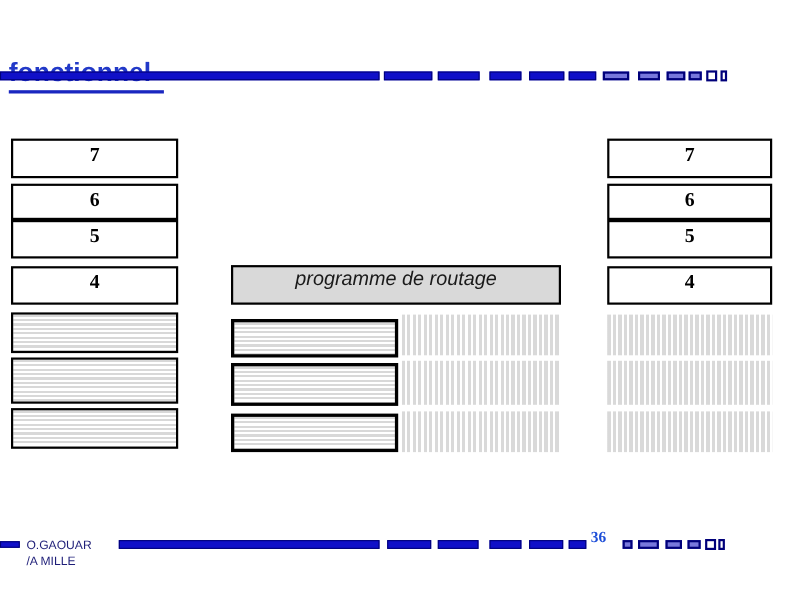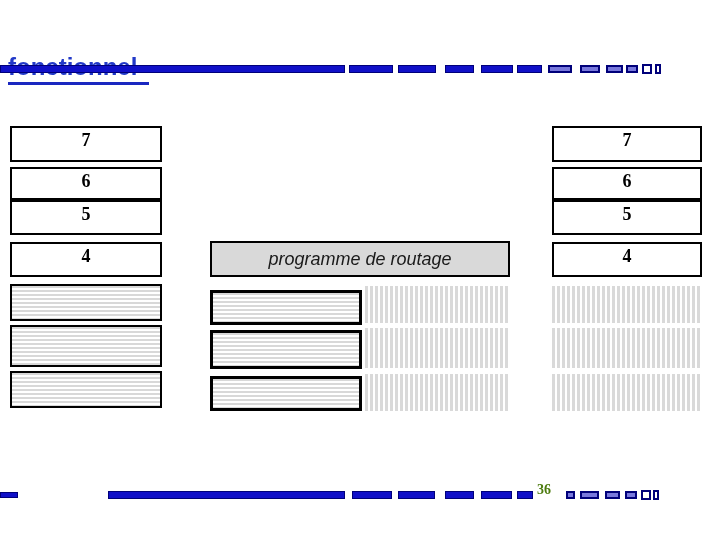--- a/index.html
+++ b/index.html
@@ -50,33 +50,33 @@
       to bottom, #d8d8d8 0px, #d8d8d8 2px, #ffffff 2px, #ffffff 4px);
   }
   .mid-hatch{border-width:3px;}
   .stripes{
     position:absolute;
     background:repeating-linear-gradient(
       to right, #d9d9d9 0px, #d9d9d9 3px, #ffffff 3px, #ffffff 5px);
   }
   .routing{
     background:#d9d9d9;
-    display:flex;align-items:center;justify-content:center;
+    display:flex;justify-content:center;
     font-style:italic;font-size:18px;color:#1a1a1a;
   }
 
   
   .footer-text{
     position:absolute;left:24px;top:489px;
     font-size:11px;line-height:15px;color:#1e1e78;
   }
   .page-num{
     position:absolute;left:537px;top:482px;
     font-family:"Liberation Serif", serif;
-    font-weight:bold;font-size:14px;color:#4d7c0f;
+    font-weight:bold;font-size:14px;color:#1d4ed8;
   }
 </style>
 </head>
 <body>
 
 <div class="slide">
 
   <h1 class="title">
     <br>
     <span class="u2">fonctionnel</span>
@@ -135,20 +135,24 @@
       <span>5</span>
     </div>
   <div class="box num" style="left:552px;top:242px;width:150px;height:35px">
       <span>4</span>
     </div>
 
   <div class="stripes" style="left:552px;top:286px;width:150px;height:37px"></div>
   <div class="stripes" style="left:552px;top:328px;width:150px;height:40px"></div>
   <div class="stripes" style="left:552px;top:374px;width:150px;height:37px"></div>
 
+  <div class="footer-text">
+    <div>O.GAOUAR</div>
+    <div>/A MILLE</div>
+  </div>
 
   <div class="bar bar-bottom">
     <div class="seg solid mini" style="left:0;width:18px"></div>
     <div class="seg solid" style="left:108px;width:237px"></div>
     <div class="seg solid" style="left:352px;width:40px"></div>
     <div class="seg solid" style="left:398px;width:37px"></div>
     <div class="seg solid" style="left:445px;width:29px"></div>
     <div class="seg solid" style="left:481px;width:31px"></div>
     <div class="seg solid" style="left:517px;width:16px"></div>
     <div class="seg light" style="left:566px;width:9px"></div>

